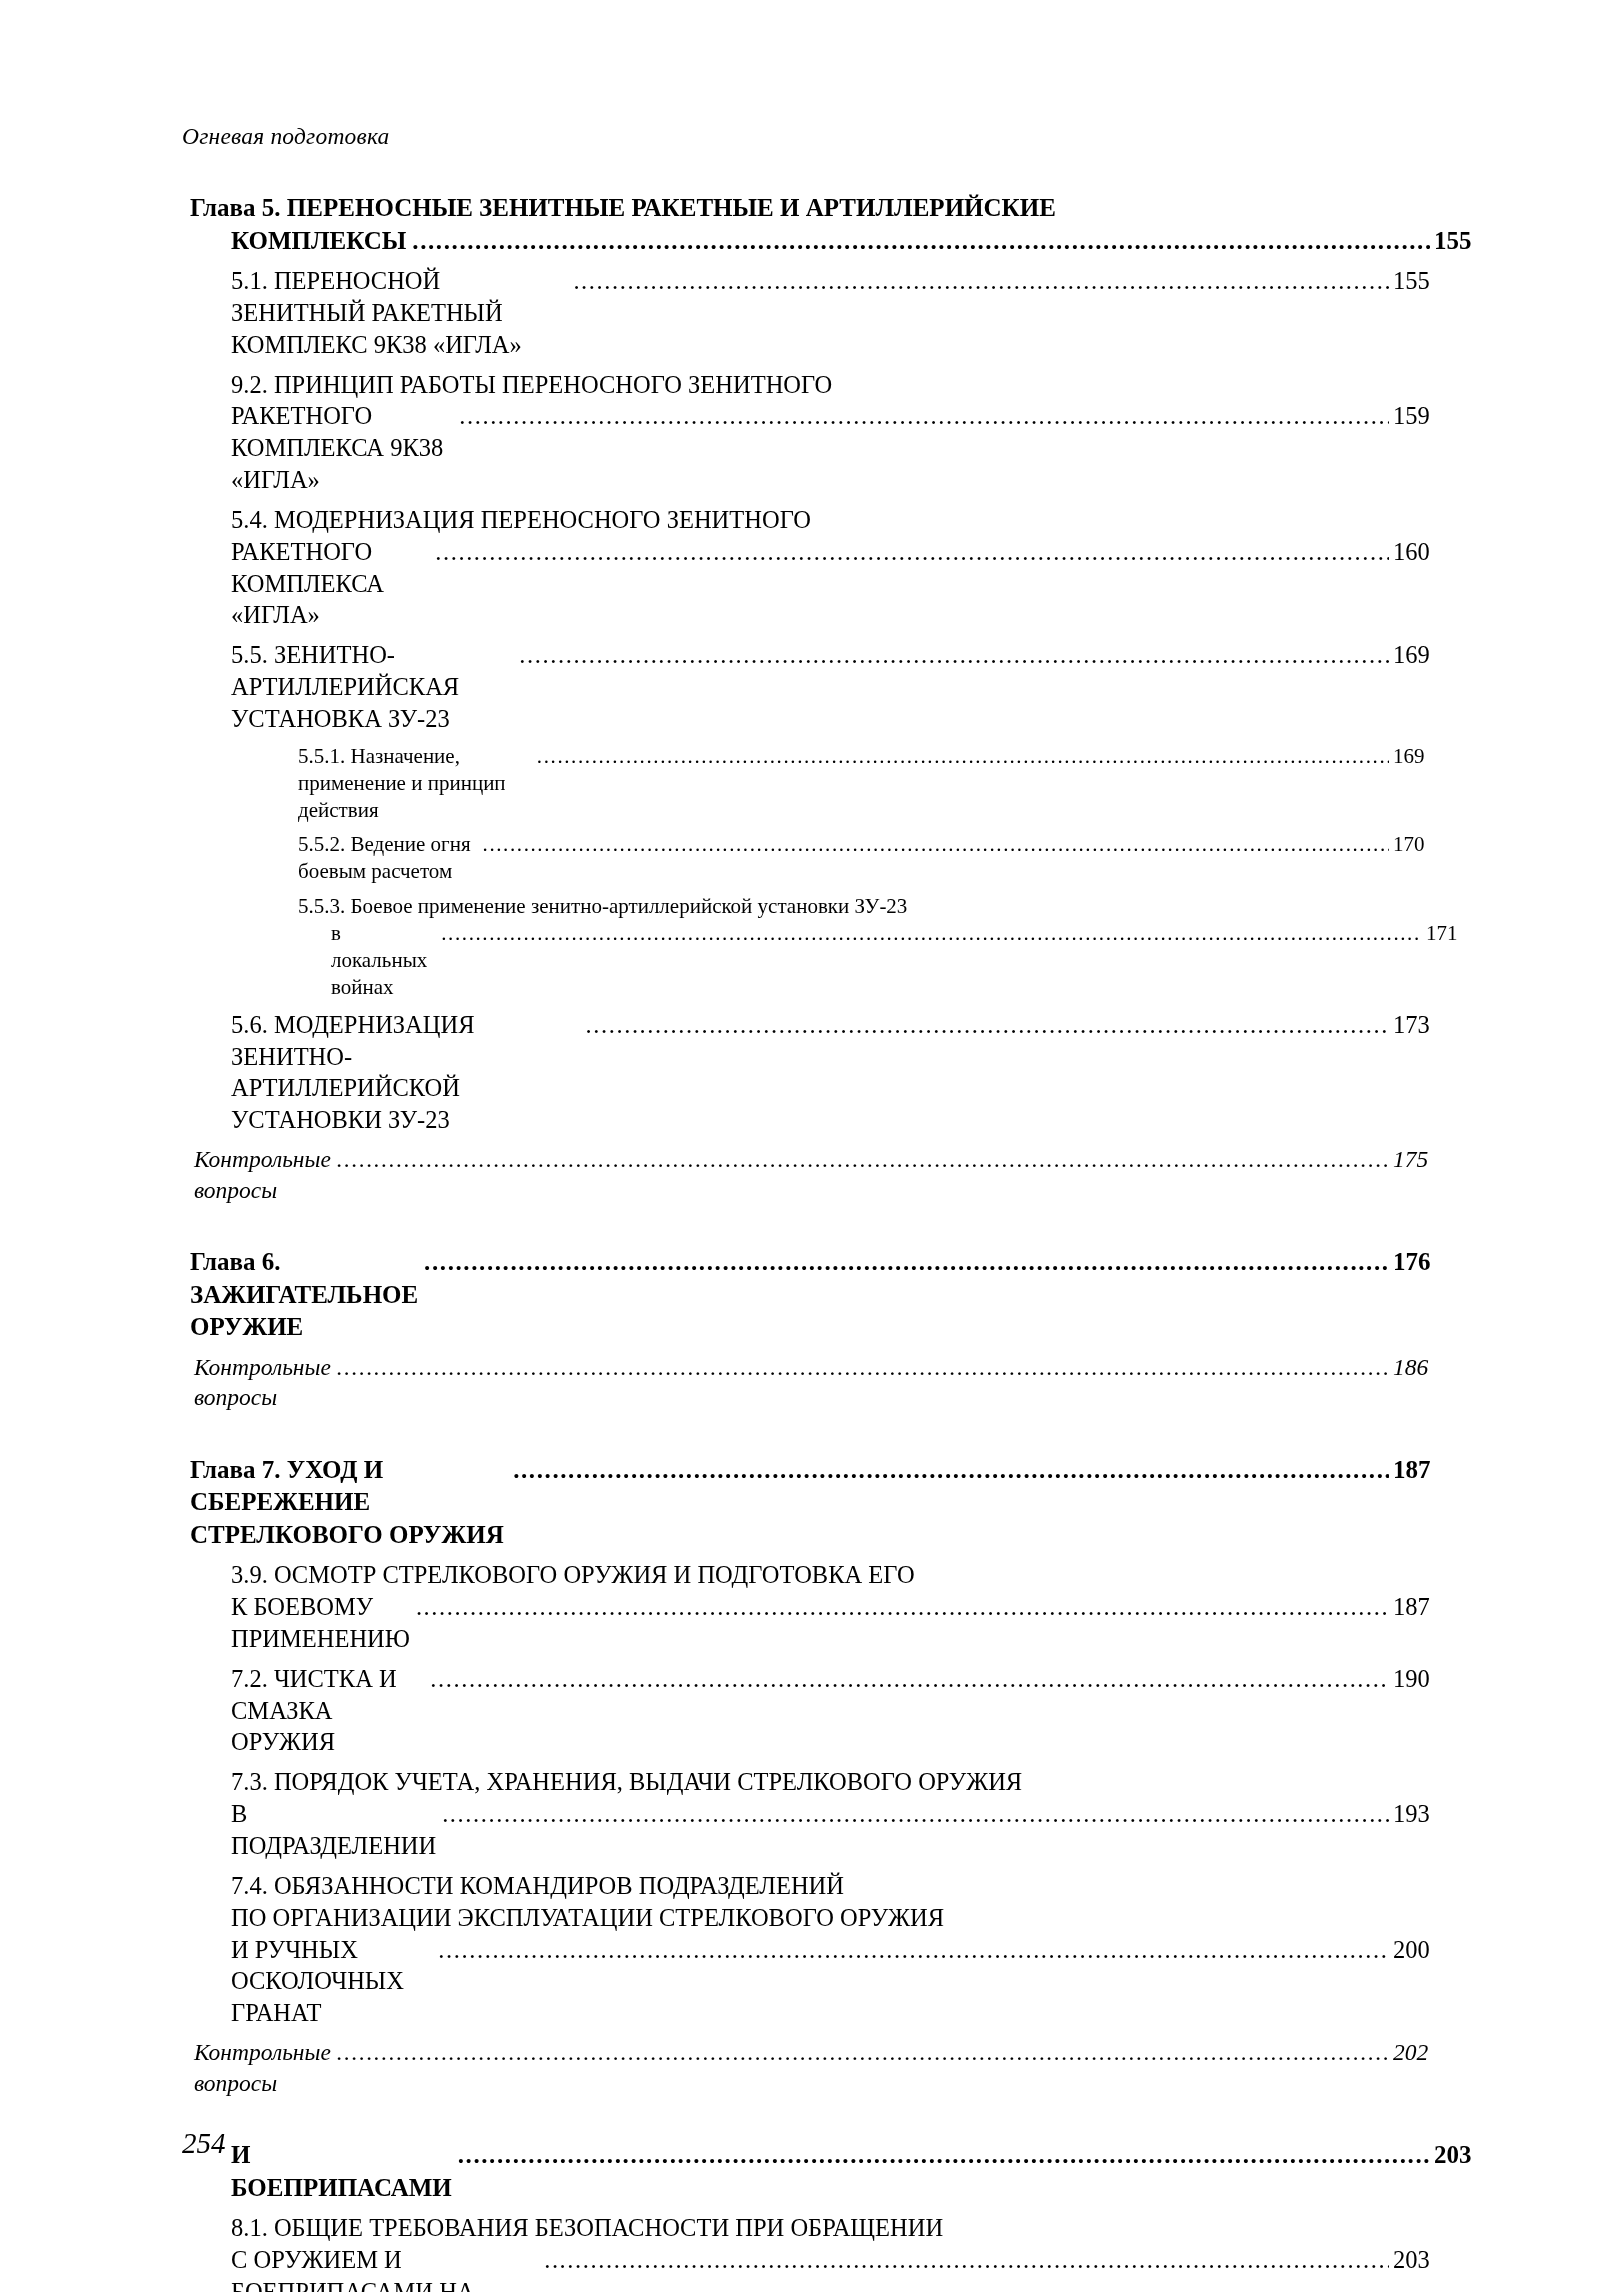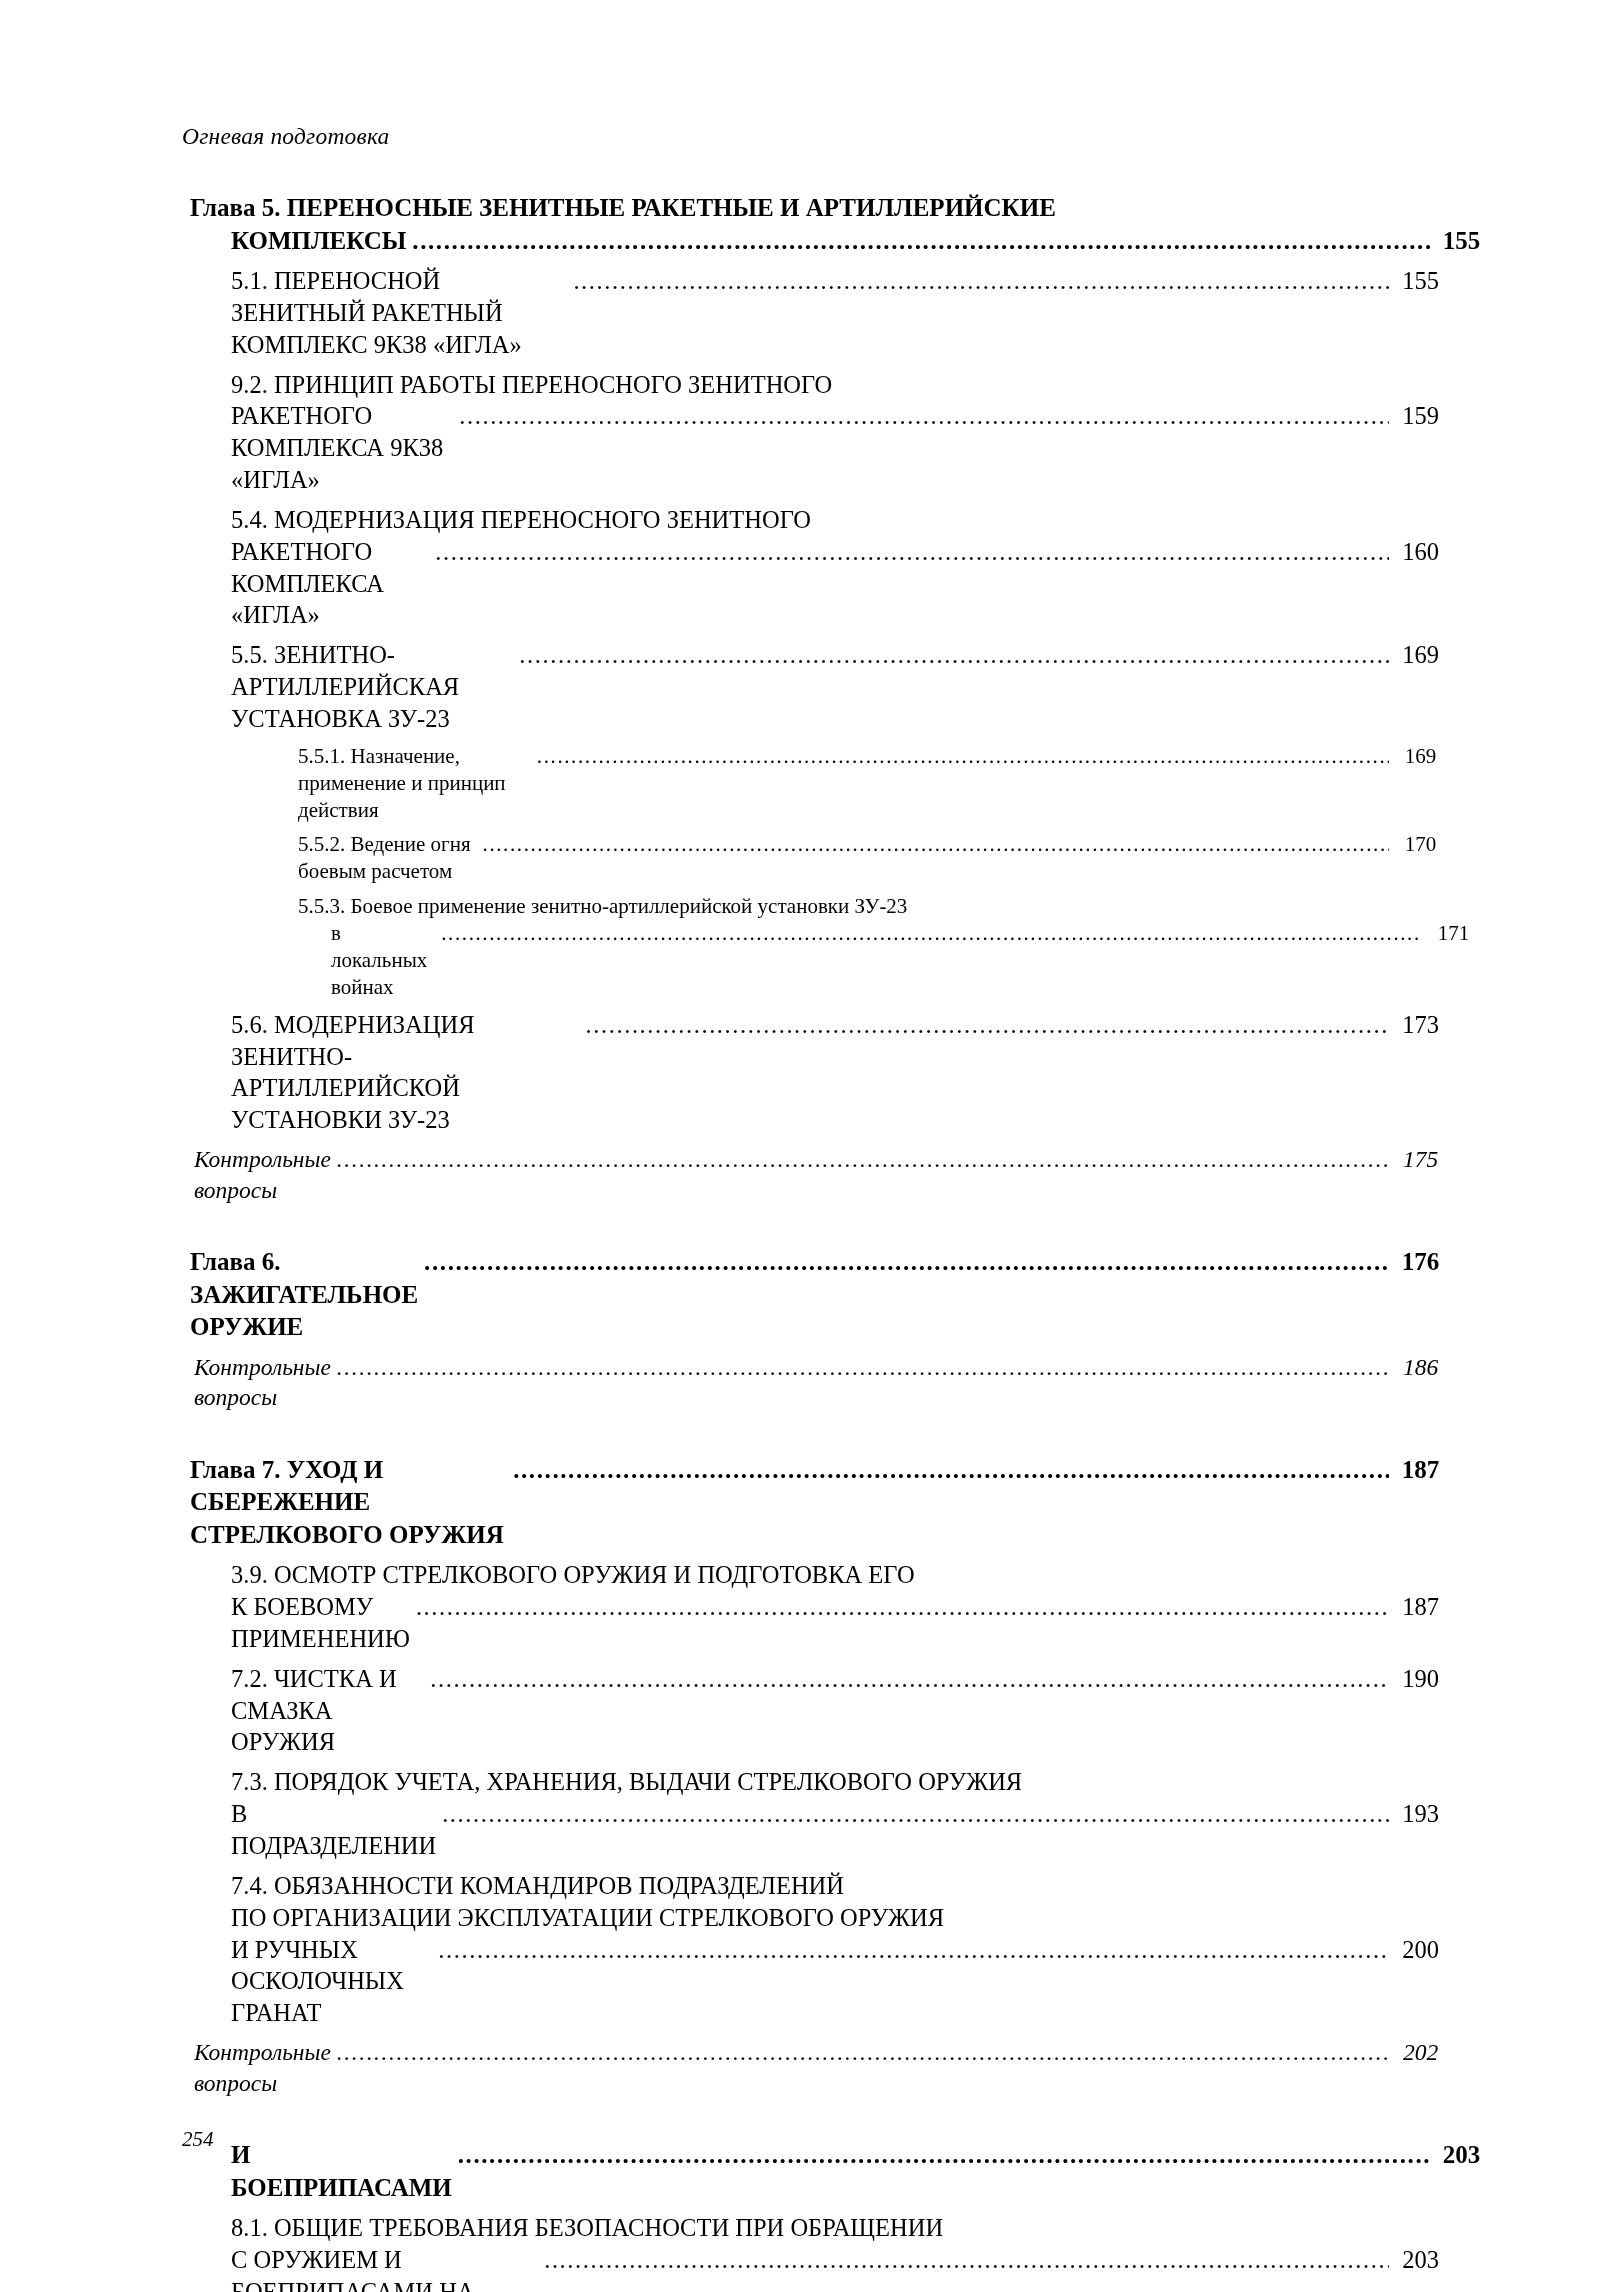--- a/index.html
+++ b/index.html
@@ -56,21 +56,21 @@
     overflow: hidden;
     white-space: nowrap;
     margin: 0 3.9px 0 5.9px;
     letter-spacing: 1.6px;
   }
   .dots::before {
     content: "......................................................................................................................................................................................................................................................";
   }
   .pg {
     flex: 0 0 auto;
-    text-align: center;
+    text-align: left;
     min-width: 55px;
   }
 
   
   .chapter {
     font-weight: bold;
     font-size: 25px;
     margin-top: 0;
   }
   .chapter .line { line-height: 1.30; }
@@ -96,21 +96,21 @@
     padding-left: 3.9px;
   }
   .ctrl .line { line-height: 1.30; }
   .gap-lg { height: 33px; }
 
   .folio {
     position: absolute;
     left: 182px;
     top: 2127px;
     font-style: italic;
-    font-size: 21px;
+    font-size: 29px;
   }
 </style>
 </head>
 <body>
 
 <div class="page">
 
   <div class="running-head">Огневая подготовка</div>
 
   <div class="toc" id="toc-root">

